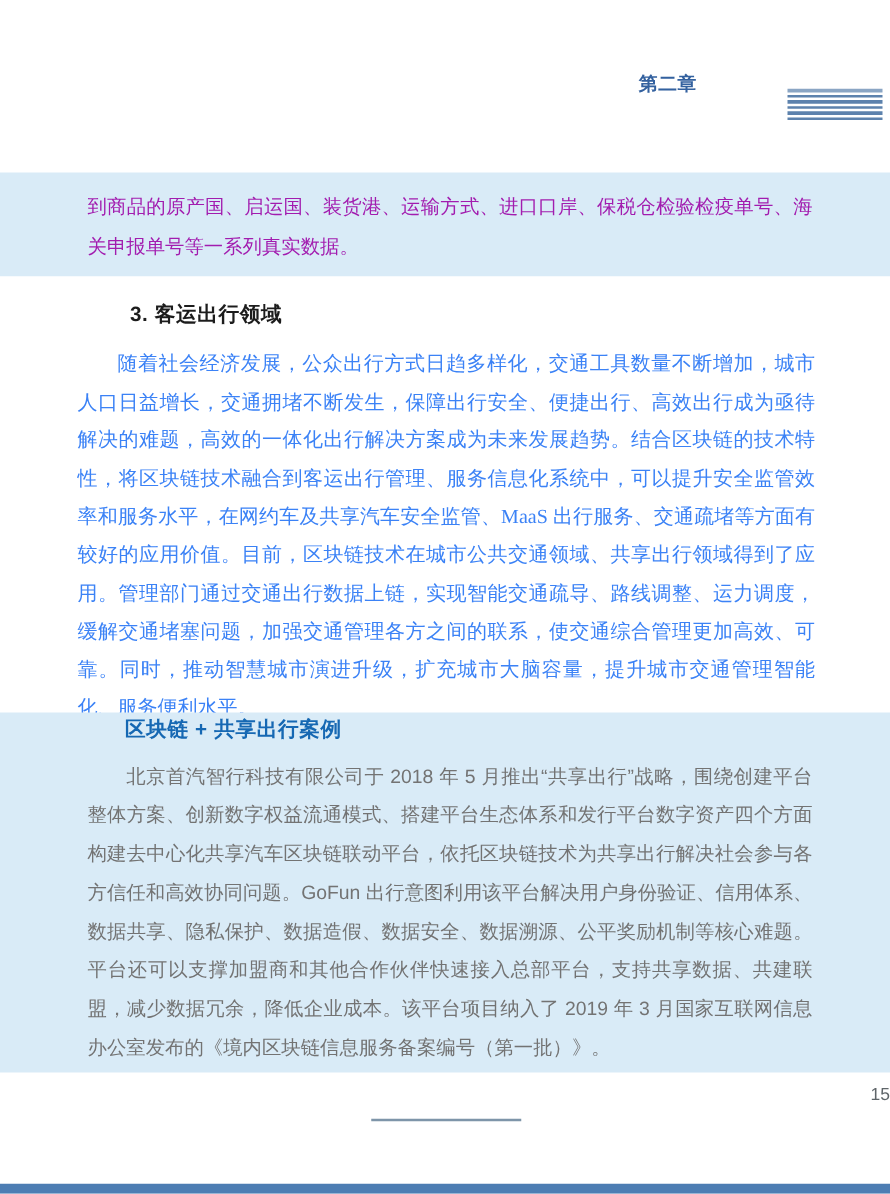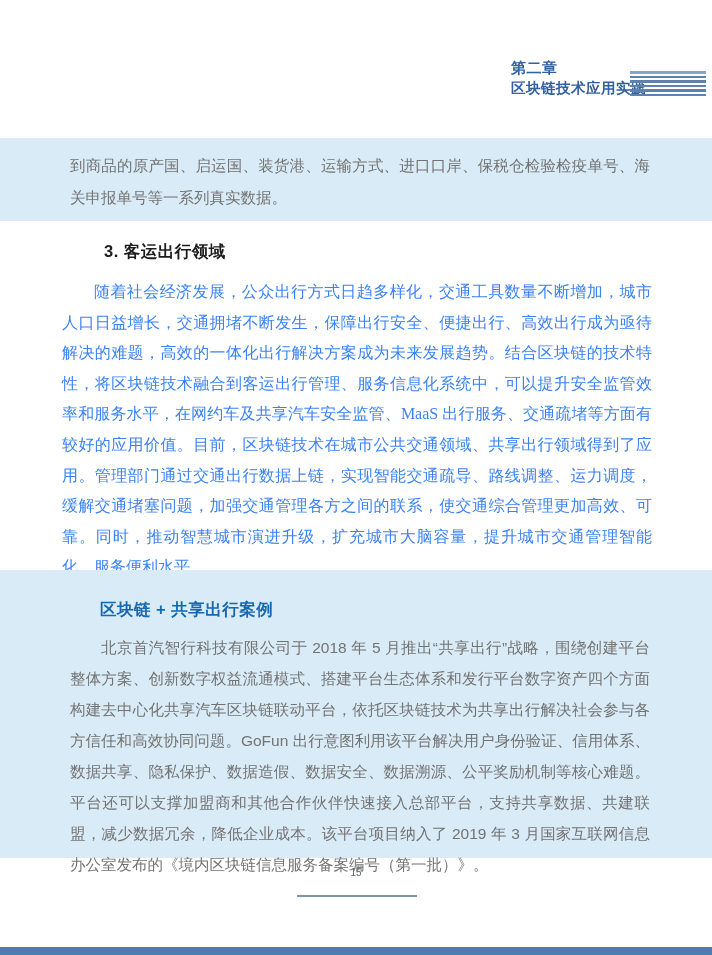--- a/index.html
+++ b/index.html
@@ -45,21 +45,21 @@
     box-sizing: border-box;
   }
   .callout-top {
     top: 138px; height: 83px;
     padding: 12px 62px 0 70px;
   }
   .callout-top p {
     margin: 0;
     font-size: 15.5px; line-height: 32px;
     text-align: justify;
-    color: #737373;
+    color: #a21caf;
   }
 
   
   .section-heading {
     position: absolute; top: 241px; left: 104px;
     margin: 0;
     font-size: 16.5px; font-weight: bold; color: #1c1c1c;
     letter-spacing: 0.5px;
   }
 
@@ -71,61 +71,60 @@
     font-family: "Liberation Serif", "DejaVu Serif", serif;
     font-size: 16px; line-height: 30.6px;
     text-align: justify;
     text-indent: 2em;
     color: #3b82f6;
   }
 
   
   .case-box {
     top: 570px; height: 288px;
-    padding: 29px 62px 0 70px;
+    padding: 3px 62px 0 70px;
   }
   .case-title {
     margin: 0 0 0 30px;
     font-size: 16.5px; font-weight: bold;
     color: #1668b3;
     letter-spacing: 0.5px;
   }
   .case-para {
     margin: 11px 0 0 0;
     font-size: 15.5px; line-height: 31px;
     text-align: justify;
     text-indent: 2em;
     color: #737373;
   }
 
   
   .page-num {
     position: absolute; top: 867px; left: 0;
-    width: 712px; text-align: center;
-    font-size: 10px; color: #5f6569;
+    width: 712px; text-align: right;
+    font-size: 14px; color: #5f6569;
   }
   .footer-rule {
     position: absolute; top: 895px; left: 297px;
     width: 120px; height: 2px;
     background: #7e95a9;
   }
   .bottom-band {
     position: absolute; bottom: 0; left: 0;
     width: 712px; height: 8px;
     background: #4d7db3;
   }
 </style>
 </head>
 <body>
 
 <div class="page">
 
   <div class="page-header-text">
     <div class="chapter-no">第二章</div>
-    <div class="chapter-title">区块链技术应用实践</div>
   </div>
 
   <div class="stripes">
     <i></i>
     <i></i>
     <i></i>
     <i></i>
     <i></i>
     <i></i>
   </div>

